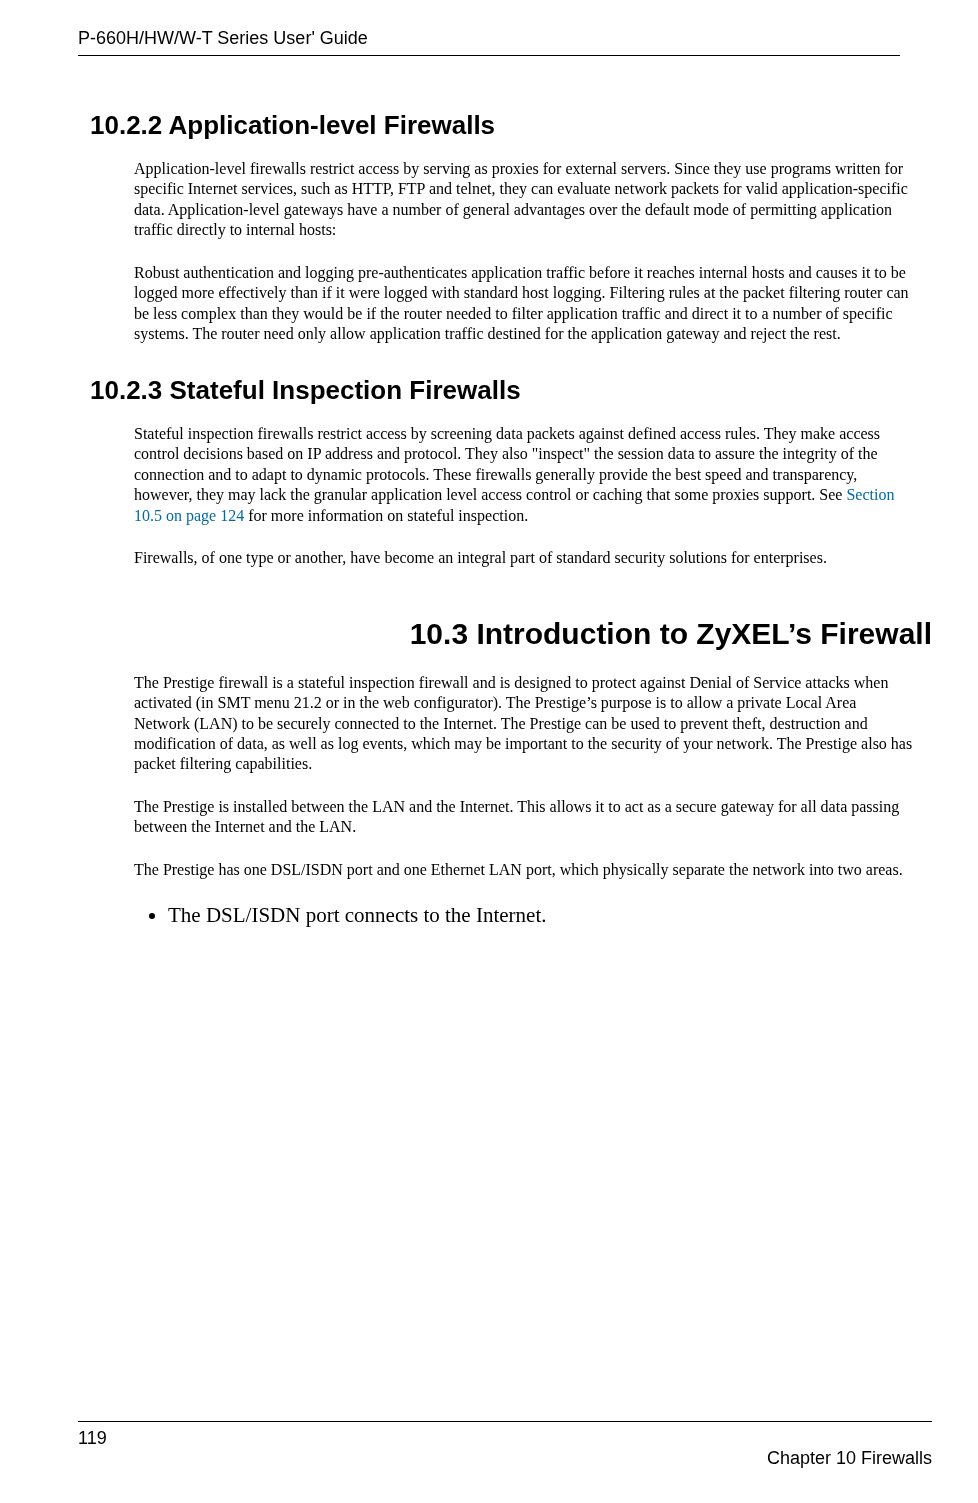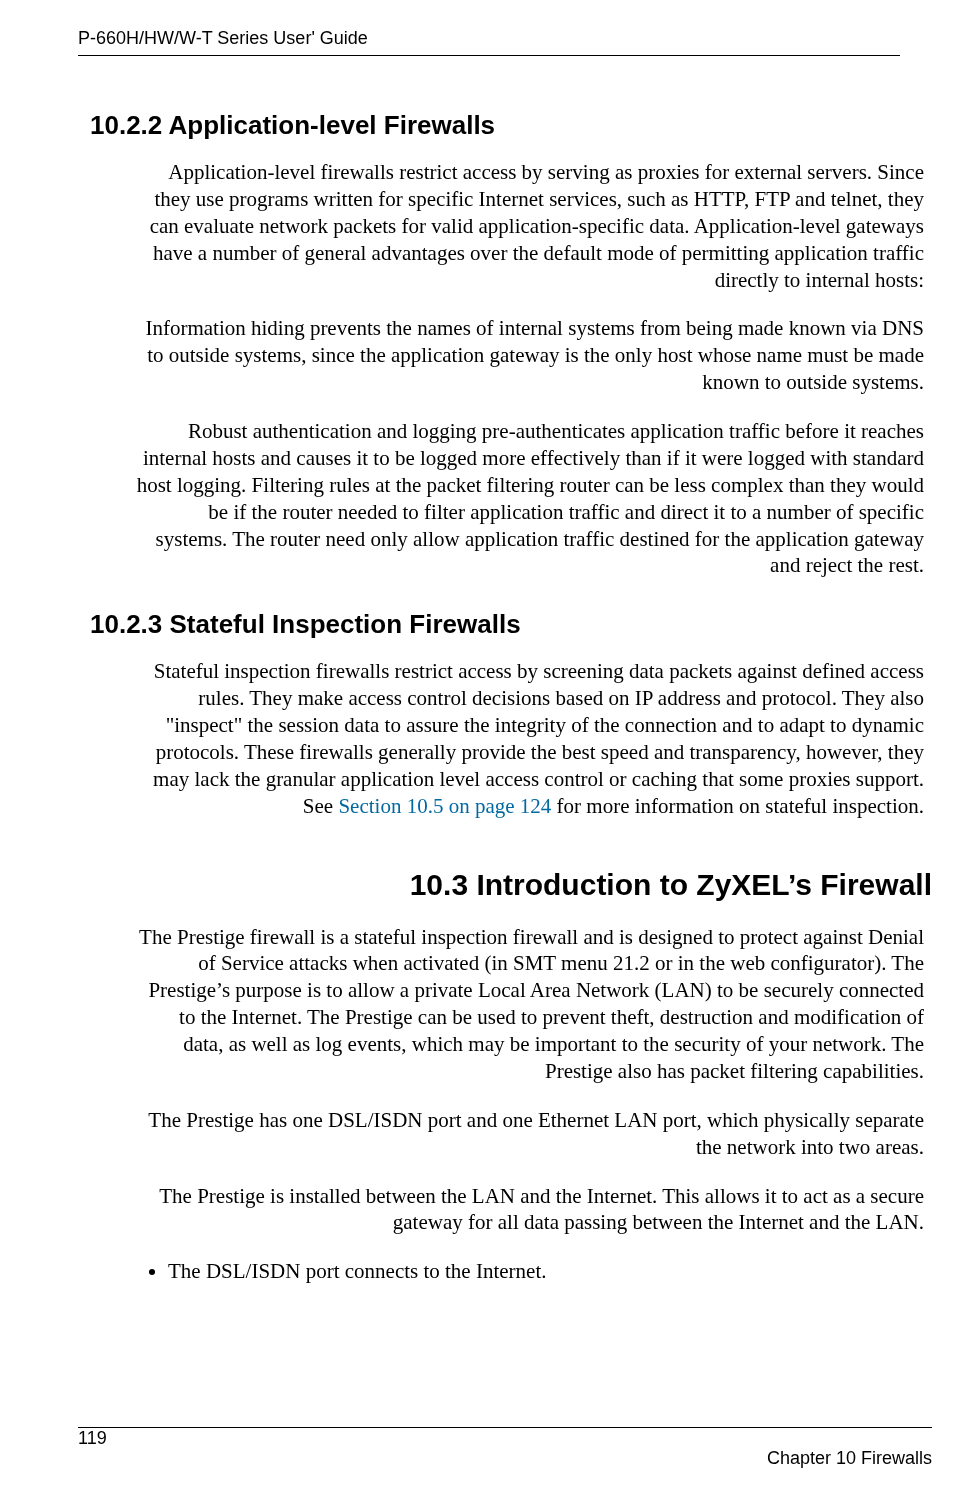--- a/index.html
+++ b/index.html
@@ -42,72 +42,73 @@
     margin: 30px 0 18px 12px;
   }
   h1.chapter {
     font-family: Arial, Helvetica, sans-serif;
     font-weight: bold;
     font-size: 30px;
     margin: 48px 0 22px 0;
     text-align: right;
   }
   p.body {
-    font-size: 21px;
+    font-size: 16px;
     line-height: 1.28;
-    margin: 0 8px 22px 56px;
-    text-align: right;
+    margin: 0 16px 22px 56px;
+    text-align: left;
   }
   ul.bullets {
     margin: 12px 0 22px 56px;
     padding-left: 34px;
     font-size: 21px;
     line-height: 1.28;
   }
   ul.bullets li {
     margin-bottom: 10px;
   }
   .xref { color: #0369a1; }
   .footer {
     position: absolute;
     left: 78px;
     right: 46px;
     bottom: 34px;
     border-top: 1.5px solid #000;
+    padding-top: 6px;
     font-family: Arial, Helvetica, sans-serif;
     font-size: 18px;
   }
   .footer .left { float: left; }
   .footer .right { float: right; margin-top: 20px; }
 </style>
 </head>
 <body>
 
 <div class="page">
 
   <div class="running-header">
     <span>P-660H/HW/W-T Series User' Guide</span>
   </div>
 
   <div class="content">
 
     <h2 class="section">10.2.2  Application-level Firewalls</h2>
     <p class="body">Application-level firewalls restrict access by serving as proxies for external servers. Since they use programs written for specific Internet services, such as HTTP, FTP and telnet, they can evaluate network packets for valid application-specific data. Application-level gateways have a number of general advantages over the default mode of permitting application traffic directly to internal hosts:</p>
-    <p class="body">Information hiding prevents the names of internal systems from being made known via DNS to outside systems, since the application gateway is the only host whose name must be made known to outside systems.</p>
     <p class="body">Robust authentication and logging pre-authenticates application traffic before it reaches internal hosts and causes it to be logged more effectively than if it were logged with standard host logging. Filtering rules at the packet filtering router can be less complex than they would be if the router needed to filter application traffic and direct it to a number of specific systems. The router need only allow application traffic destined for the application gateway and reject the rest.</p>
 
     <h2 class="section">10.2.3   Stateful Inspection Firewalls</h2>
     <p class="body">
       <span>Stateful inspection firewalls restrict access by screening data packets against defined access rules. They make access control decisions based on IP address and protocol. They also "inspect" the session data to assure the integrity of the connection and to adapt to dynamic protocols. These firewalls generally provide the best speed and transparency, however, they may lack the granular application level access control or caching that some proxies support. See </span><span class="xref">Section 10.5 on page 124</span><span> for more information on stateful inspection.</span>
     </p>
+    <p class="body">Firewalls, of one type or another, have become an integral part of standard security solutions for enterprises.</p>
 
     <h1 class="chapter">10.3  Introduction to ZyXEL’s Firewall</h1>
     <p class="body">The Prestige firewall is a stateful inspection firewall and is designed to protect against Denial of Service attacks when activated (in SMT menu 21.2 or in the web configurator). The Prestige’s purpose is to allow a private Local Area Network (LAN) to be securely connected to the Internet. The Prestige can be used to prevent theft, destruction and modification of data, as well as log events, which may be important to the security of your network. The Prestige also has packet filtering capabilities.</p>
+    <p class="body">The Prestige is installed between the LAN and the Internet. This allows it to act as a secure gateway for all data passing between the Internet and the LAN.</p>
     <p class="body">The Prestige has one DSL/ISDN port and one Ethernet LAN port, which physically separate the network into two areas.</p>
-    <p class="body">The Prestige is installed between the LAN and the Internet. This allows it to act as a secure gateway for all data passing between the Internet and the LAN.</p>
 
     <ul class="bullets">
       <li>The DSL/ISDN port connects to the Internet.</li>
     </ul>
 
   </div>
 
   <div class="footer">
     <span class="left">119</span>
     <span class="right">Chapter 10 Firewalls</span>

